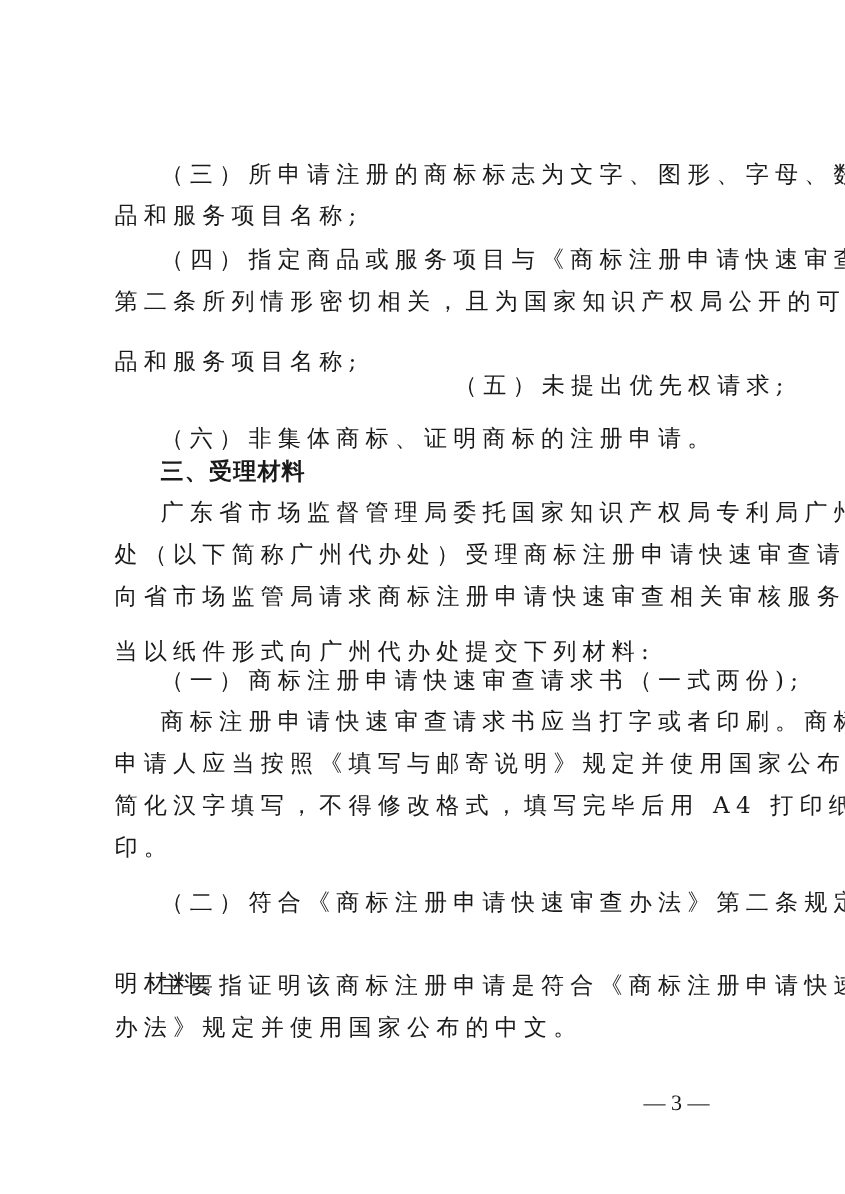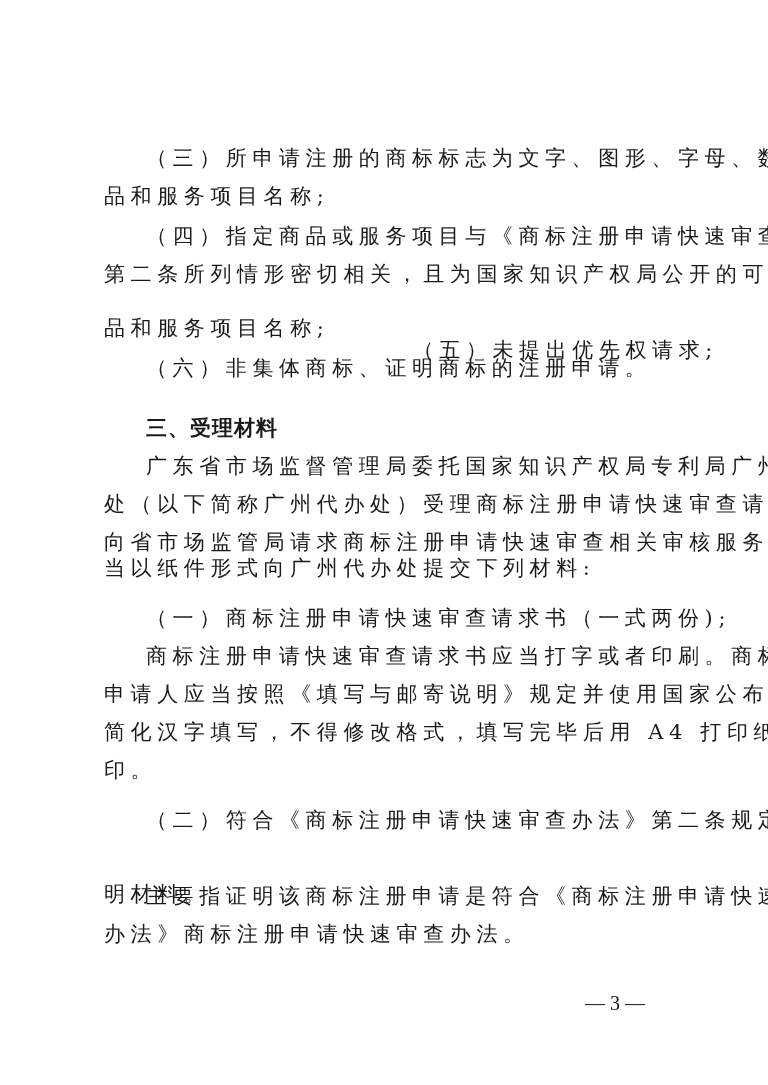--- a/index.html
+++ b/index.html
@@ -37,30 +37,30 @@
 <body>
 
 <div class="page">
   <div id="lines-container">
     <div class="line indent" style="top: 144px;">（三）所申请注册的商标标志为文字、图形、字母、数字或</div>
     <div class="line" style="top: 182px;">品和服务项目名称;</div>
     <div class="line indent" style="top: 222px;">（四）指定商品或服务项目与《商标注册申请快速审查办法》</div>
     <div class="line" style="top: 260px;">第二条所列情形密切相关，且为国家知识产权局公开的可接受商</div>
     <div class="line" style="top: 314px;">品和服务项目名称;</div>
     <div class="line indent" style="top: 336px; text-align: right;">（五）未提出优先权请求;</div>
-    <div class="line indent" style="top: 354px;">（六）非集体商标、证明商标的注册申请。</div>
+    <div class="line indent" style="top: 384px;">（六）非集体商标、证明商标的注册申请。</div>
     <div class="line heading" style="top: 414px;">三、受理材料</div>
     <div class="line indent" style="top: 452px;">广东省市场监督管理局委托国家知识产权局专利局广州代办</div>
     <div class="line" style="top: 490px;">处（以下简称广州代办处）受理商标注册申请快速审查请求材料。</div>
     <div class="line" style="top: 528px;">向省市场监管局请求商标注册申请快速审查相关审核服务的，应</div>
-    <div class="line" style="top: 554px;">当以纸件形式向广州代办处提交下列材料:</div>
+    <div class="line" style="top: 578px;">当以纸件形式向广州代办处提交下列材料:</div>
     <div class="line indent" style="top: 604px;">（一）商标注册申请快速审查请求书（一式两份);</div>
     <div class="line indent" style="top: 642px;">商标注册申请快速审查请求书应当打字或者印刷。商标注册</div>
     <div class="line" style="top: 680px;">申请人应当按照《填写与邮寄说明》规定并使用国家公布的中文</div>
     <div class="line" style="top: 718px;">简化汉字填写，不得修改格式，填写完毕后用 A4 打印纸双面打</div>
     <div class="line" style="top: 756px;">印。</div>
     <div class="line indent" style="top: 806px;">（二）符合《商标注册申请快速审查办法》第二条规定的证</div>
     <div class="line" style="top: 880px;">明材料。</div>
     <div class="line indent" style="top: 882px;">主要指证明该商标注册申请是符合《商标注册申请快速审查</div>
-    <div class="line" style="top: 920px;">办法》商标注册申请快速审查办法。</div>
+    <div class="line" style="top: 920px;">办法》规定并使用国家公布的中文。</div>
   </div>
   <div class="page-number">— 3 —</div>
 </div>
 
 </body></html>

